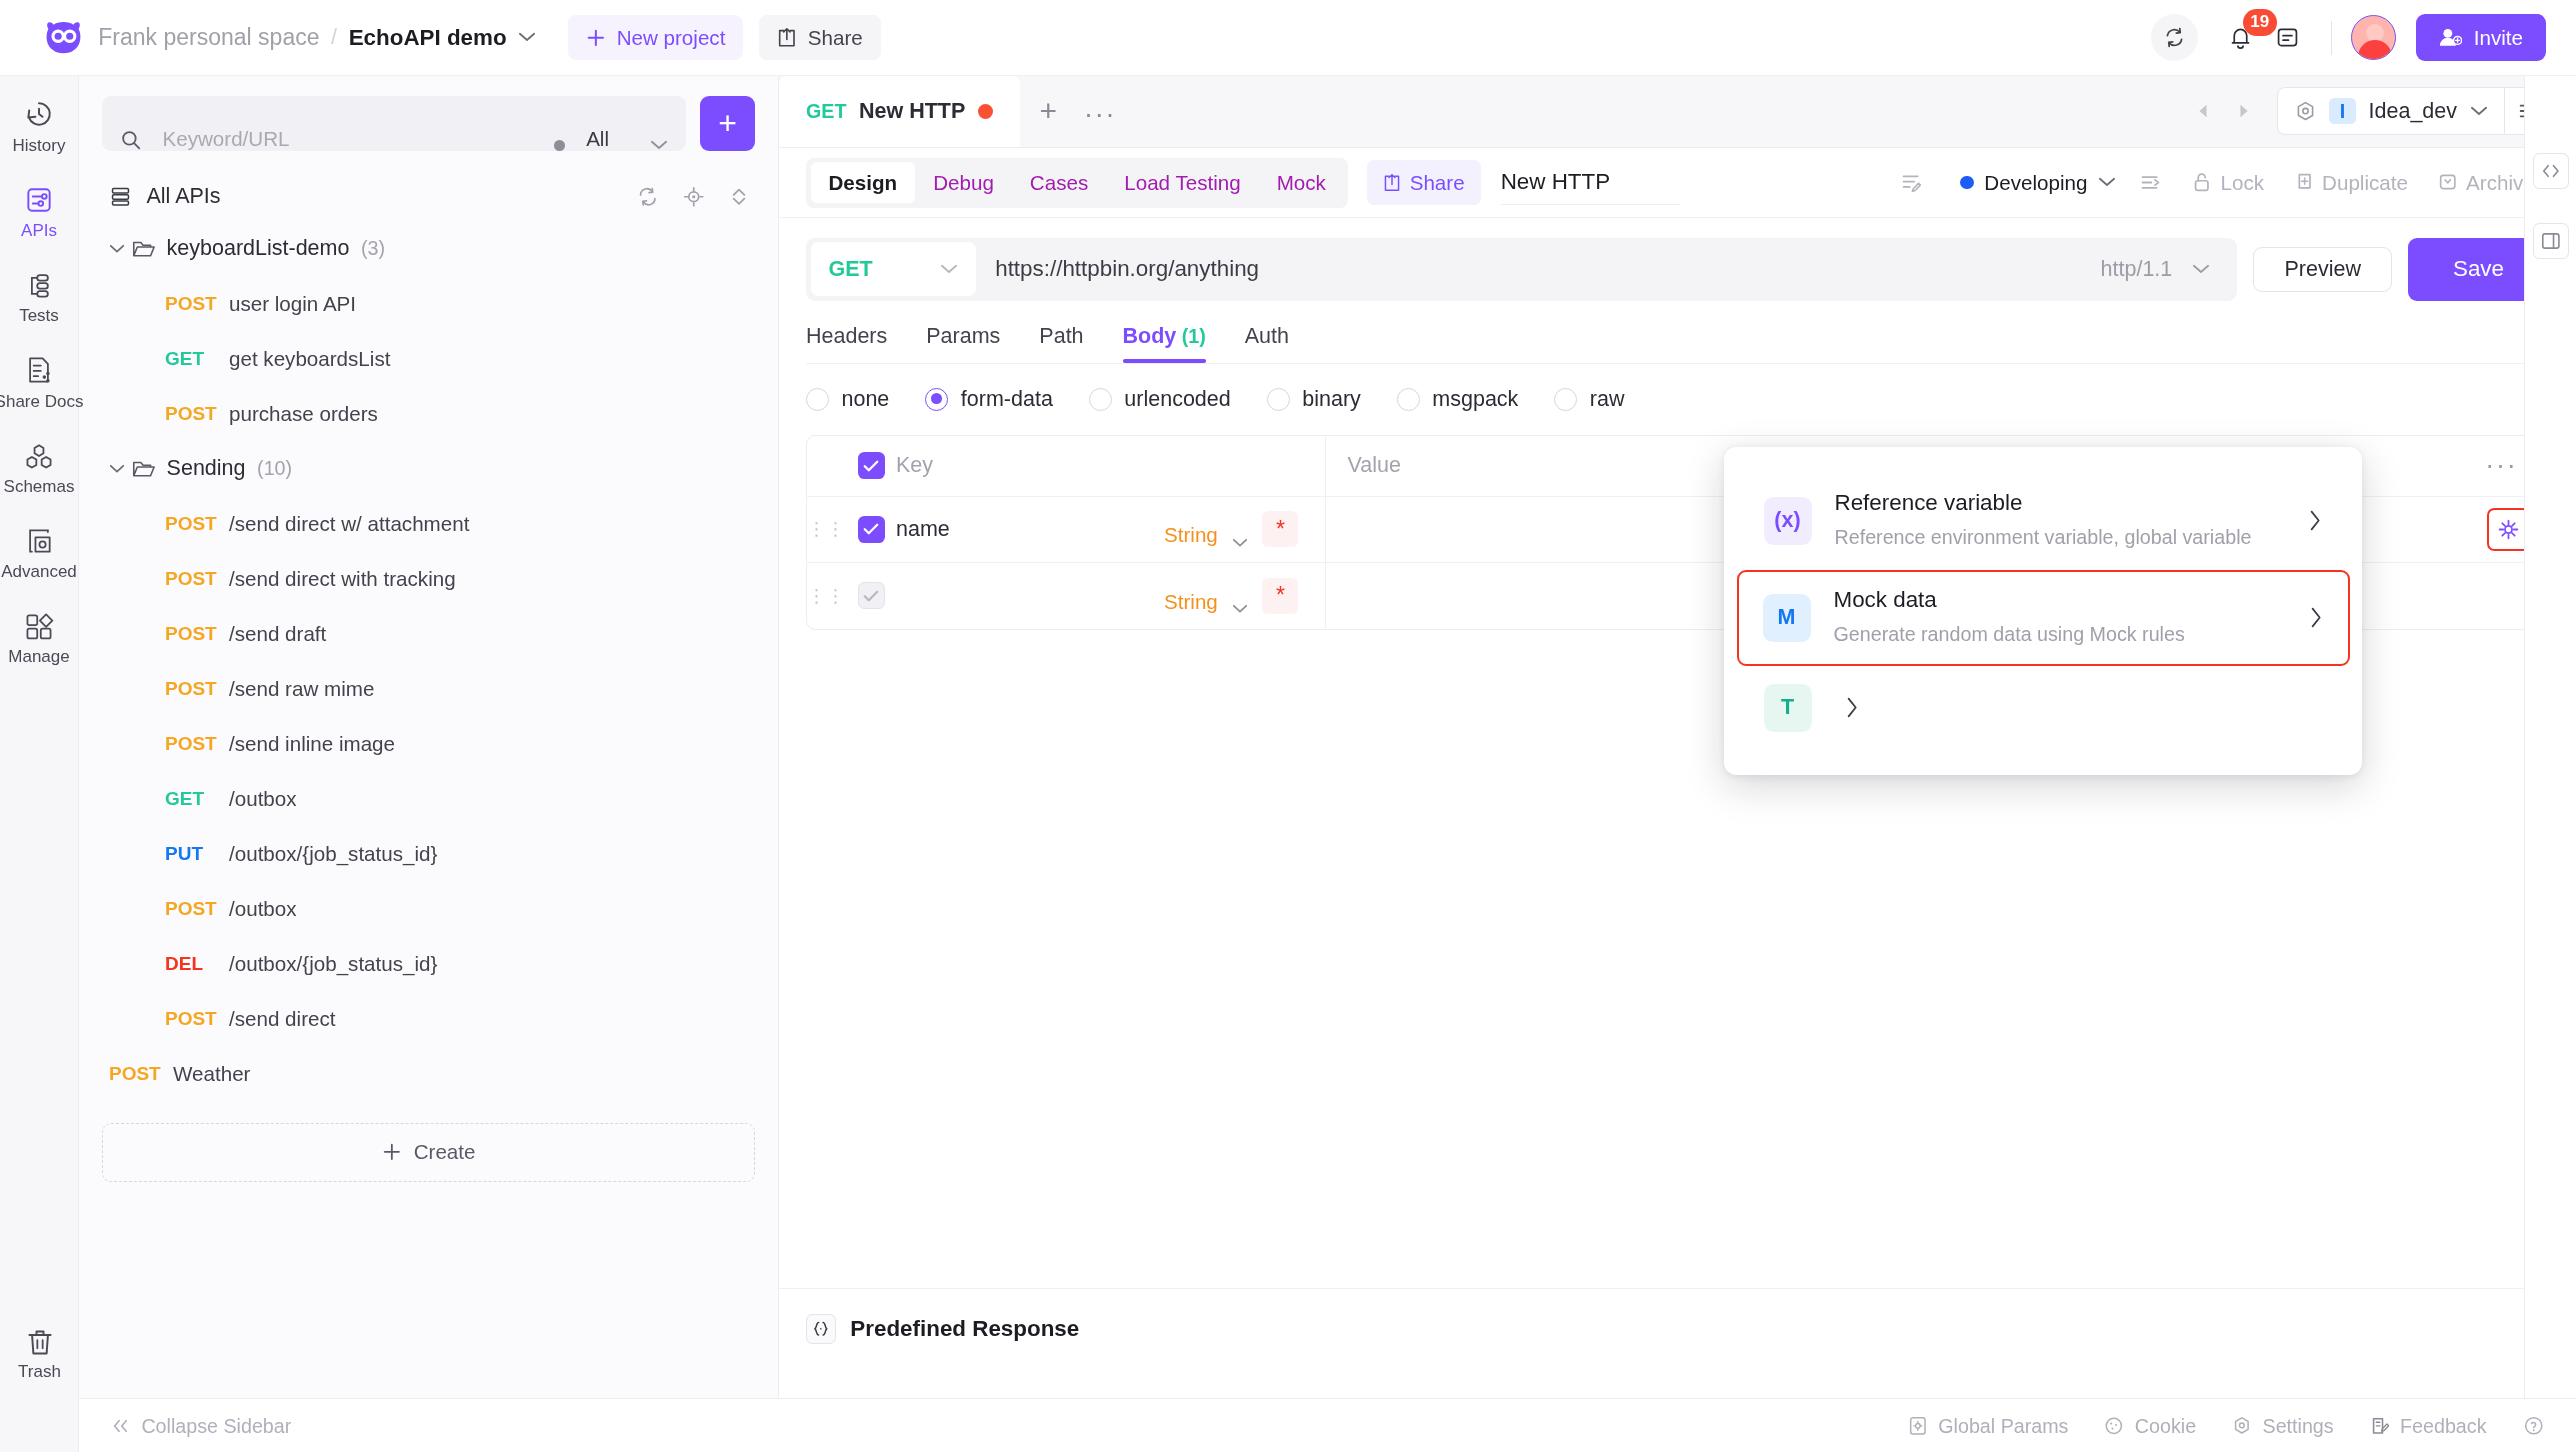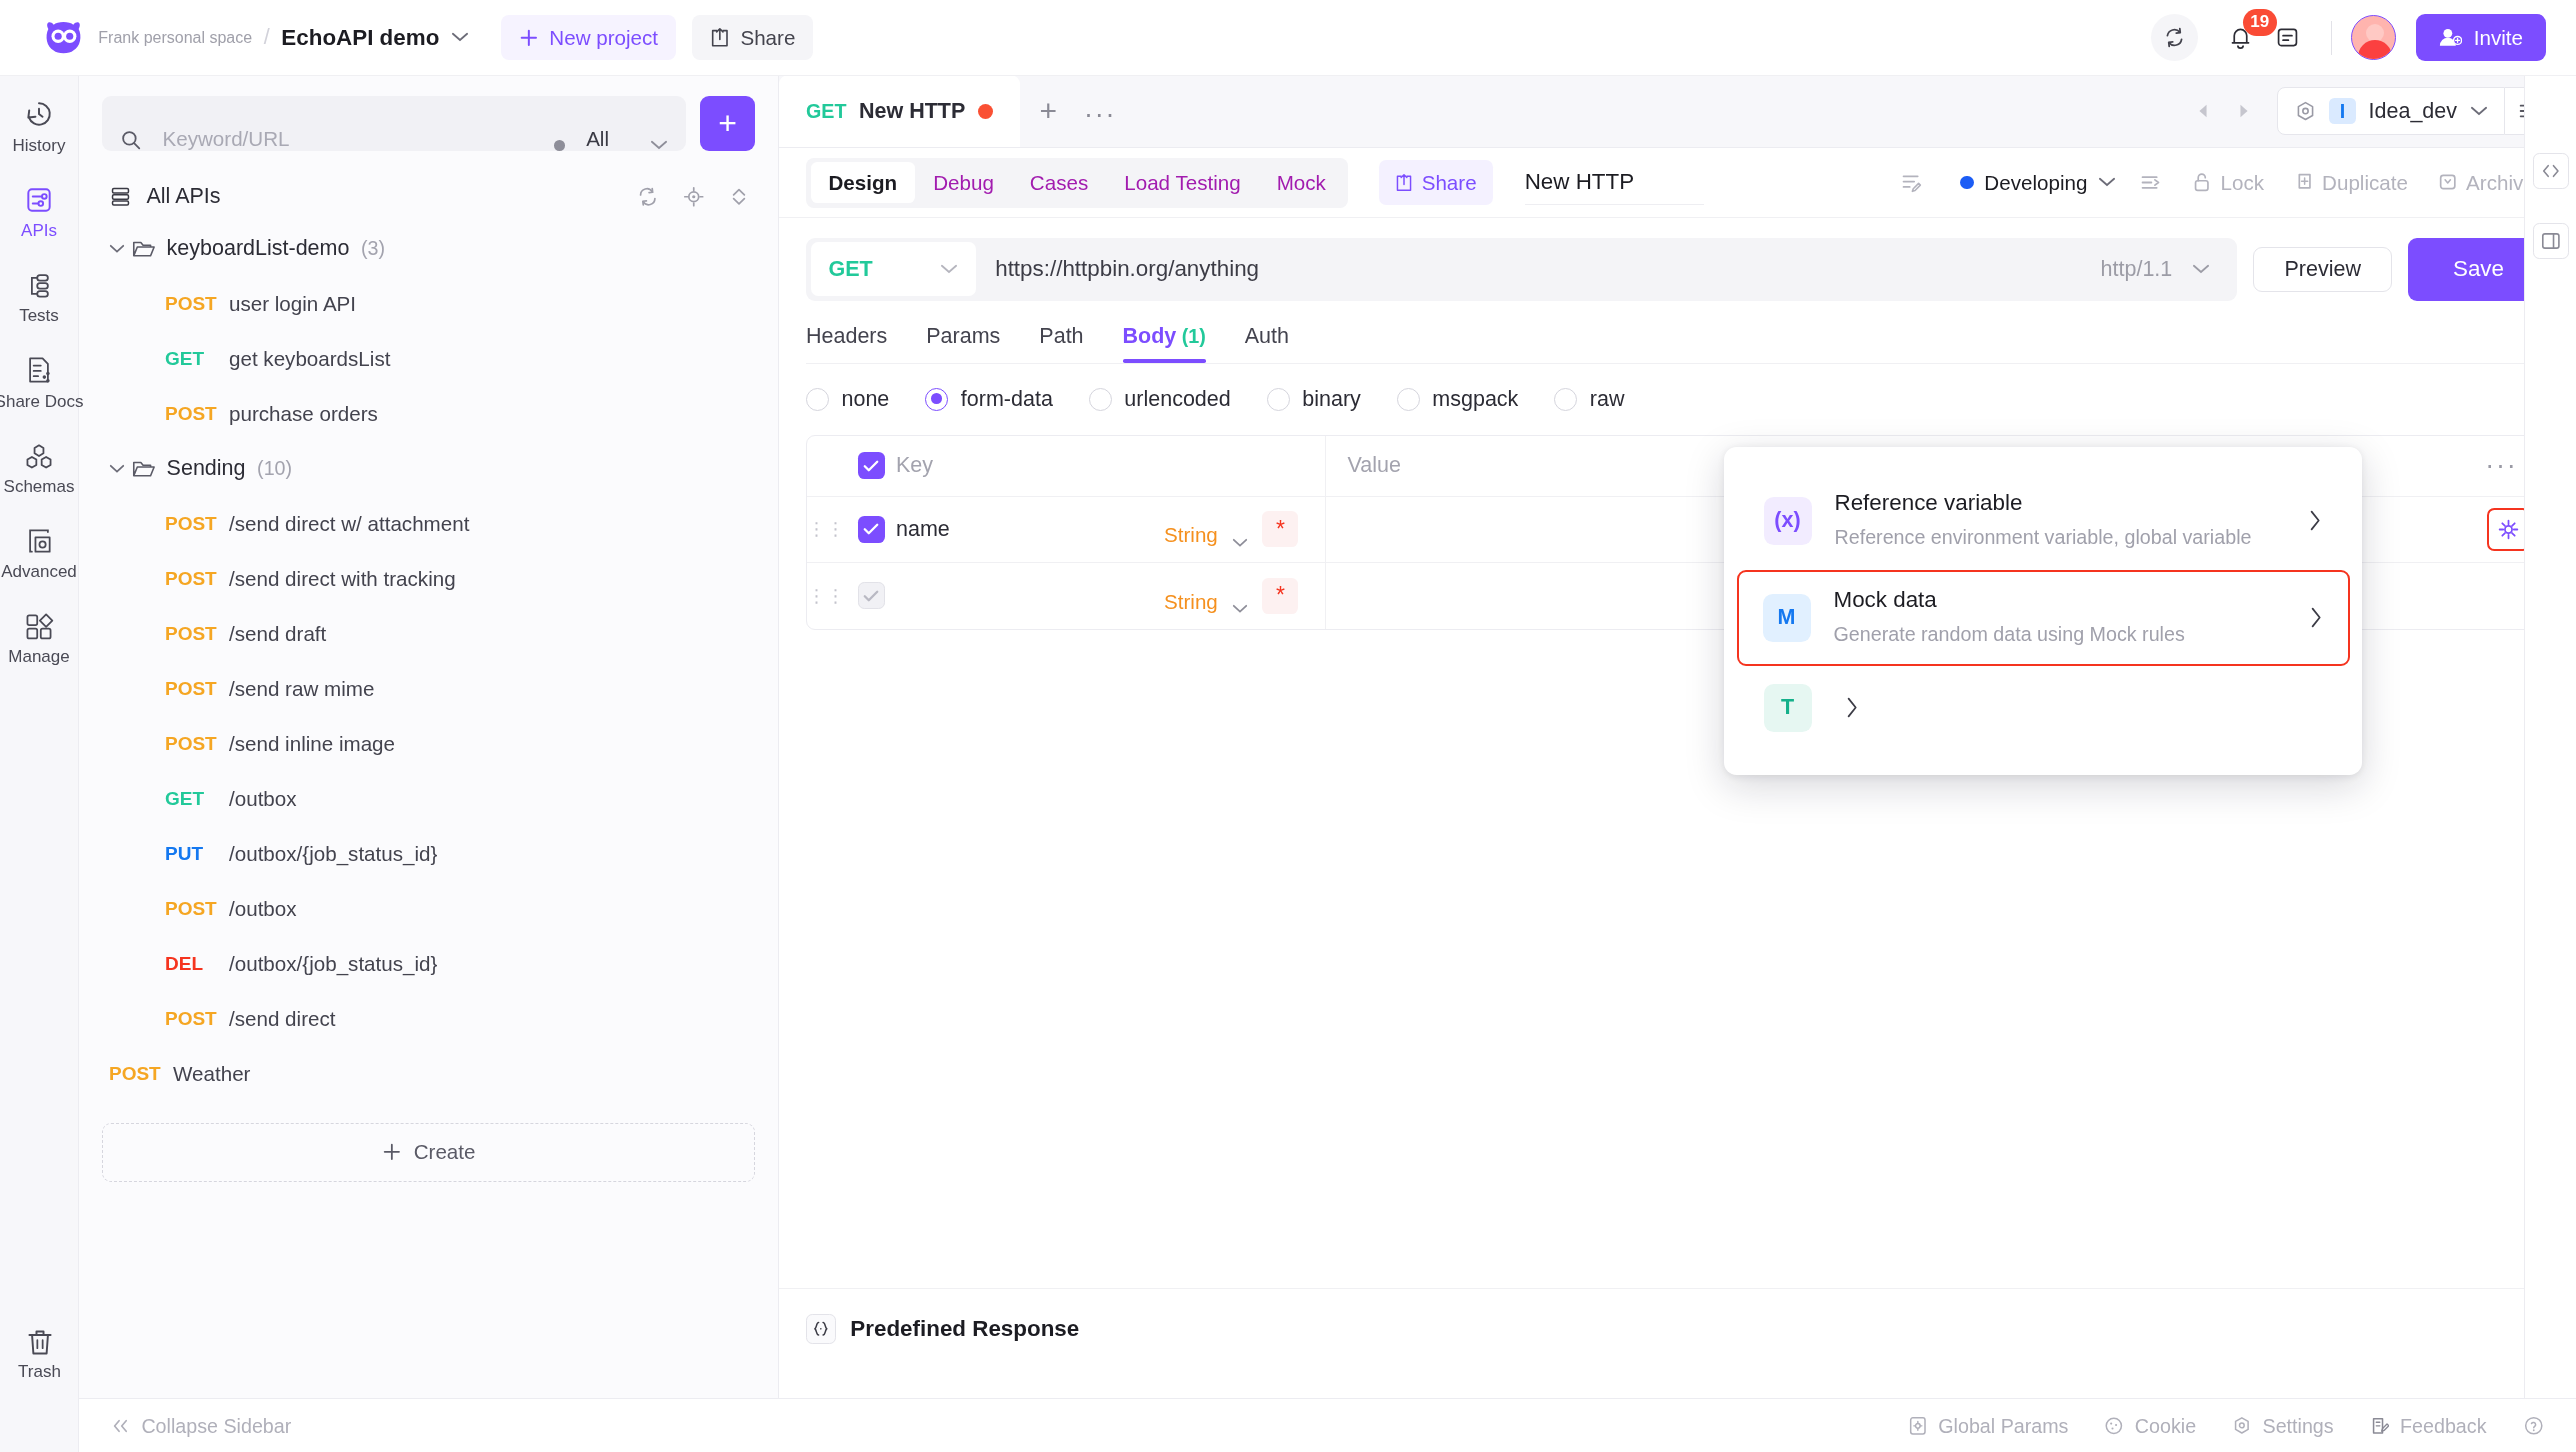--- a/index.html
+++ b/index.html
@@ -14,21 +14,21 @@
 
   
   .topbar {
     position: absolute; left: 0; top: 0; width: 2576px; height: 76px;
     background: #fff; display: flex; align-items: center;
     padding: 0 30px 0 43px; gap: 0;
     border-bottom: 0.9px solid #f0f0f3;
     z-index: 40;
   }
   .brand-logo { width: 41px; height: 36px; flex: none; margin-right: 14.3px; }
-  .crumb-space { font-size: 16px; color: #a0a0aa; white-space: nowrap; }
+  .crumb-space { font-size: 23px; color: #a0a0aa; white-space: nowrap; }
   .crumb-sep { font-size: 21.5px; color: #d2d2da; margin: 0 11.6px; }
   .crumb-project { font-size: 22.4px; color: #1c1c22; font-weight: 700; white-space: nowrap; }
   .crumb-chev { margin-left: 11.6px; color: #7a7a85; font-size: 15px; }
   .hbtn {
     display: flex; align-items: center; gap: 10.7px;
     height: 45px; padding: 0 18px; border-radius: 8px;
     font-size: 20.6px; white-space: nowrap; cursor: pointer;
   }
   .hbtn.newproj { color: #7c4dff; background: #f6f3ff; margin-left: 32px; }
   .hbtn.share   { color: #44444e; background: #f5f5f8; margin-left: 16px; }
@@ -160,21 +160,21 @@
   }
   .env-name { font-size: 21.5px; color: #2c2c35; }
   .envmenu {
     height: 48px; width: 50px; background: #fff; border: 0.9px solid #e6e6ec; border-left: none;
     border-radius: 0 8px 8px 0; display: flex; align-items: center; justify-content: center;
     color: #55555f; cursor: pointer;
   }
 
   
   .subtabs {
-    display: flex; align-items: center; height: 70px; padding: 0 27px; gap: 16px;
+    display: flex; align-items: center; height: 70px; padding: 0 27px; gap: 4px;
     border-bottom: 0.9px solid #f0f0f3;
   }
   .segbar { display: flex; align-items: center; background: #f4f4f7; border-radius: 8px; padding: 4.5px; height: 50px; }
   .seg { height: 41px; display: flex; align-items: center; padding: 0 18px; font-size: 20.6px; color: #a21caf; border-radius: 6.3px; cursor: pointer; white-space: nowrap; }
   .seg.active { background: #fff; color: #1c1c22; font-weight: 700; }
   .sharebtn { display: flex; align-items: center; gap: 9px; height: 45px; padding: 0 16px; margin-left: 14.3px;
               background: #f4f1ff; color: #7c4dff; border-radius: 7.2px; font-size: 20.6px; cursor: pointer; }
   .namefield {
     margin-left: 16px; border: none; border-bottom: 0.9px solid #eeeef2; outline: none;
     font-size: 22.4px; color: #1c1c22; font-family: inherit; width: 179px; height: 45px; background: transparent;

